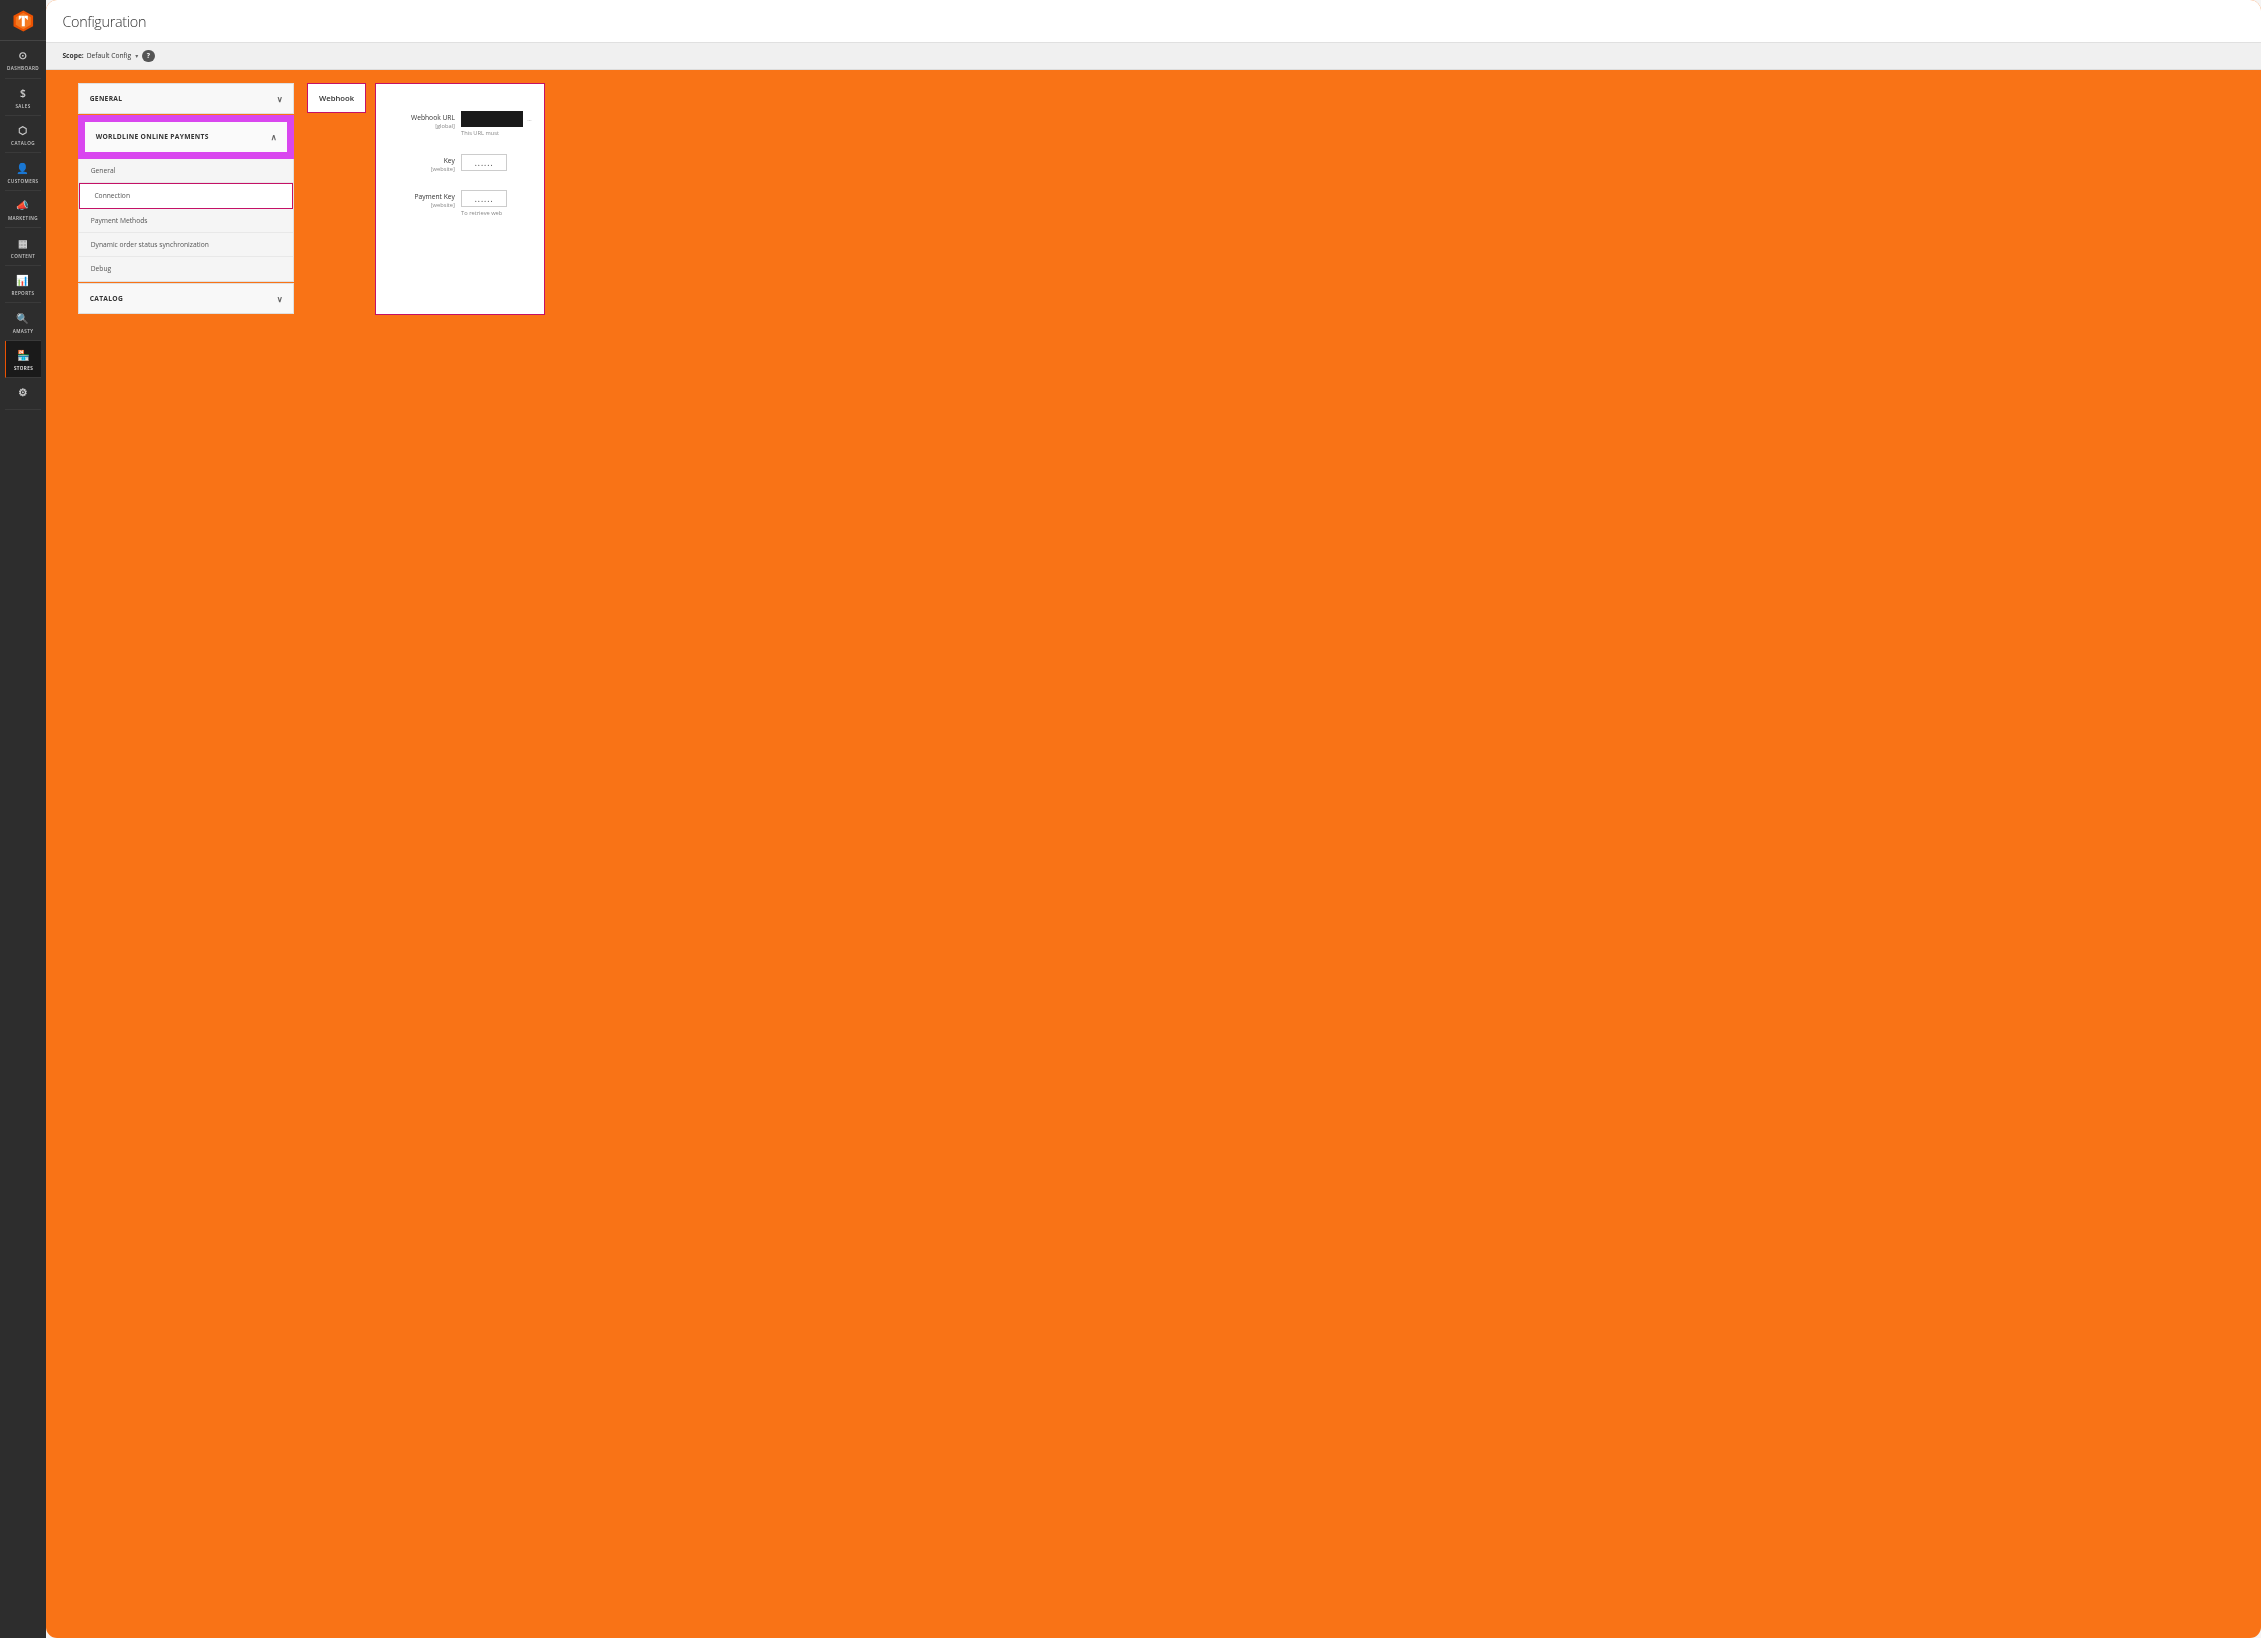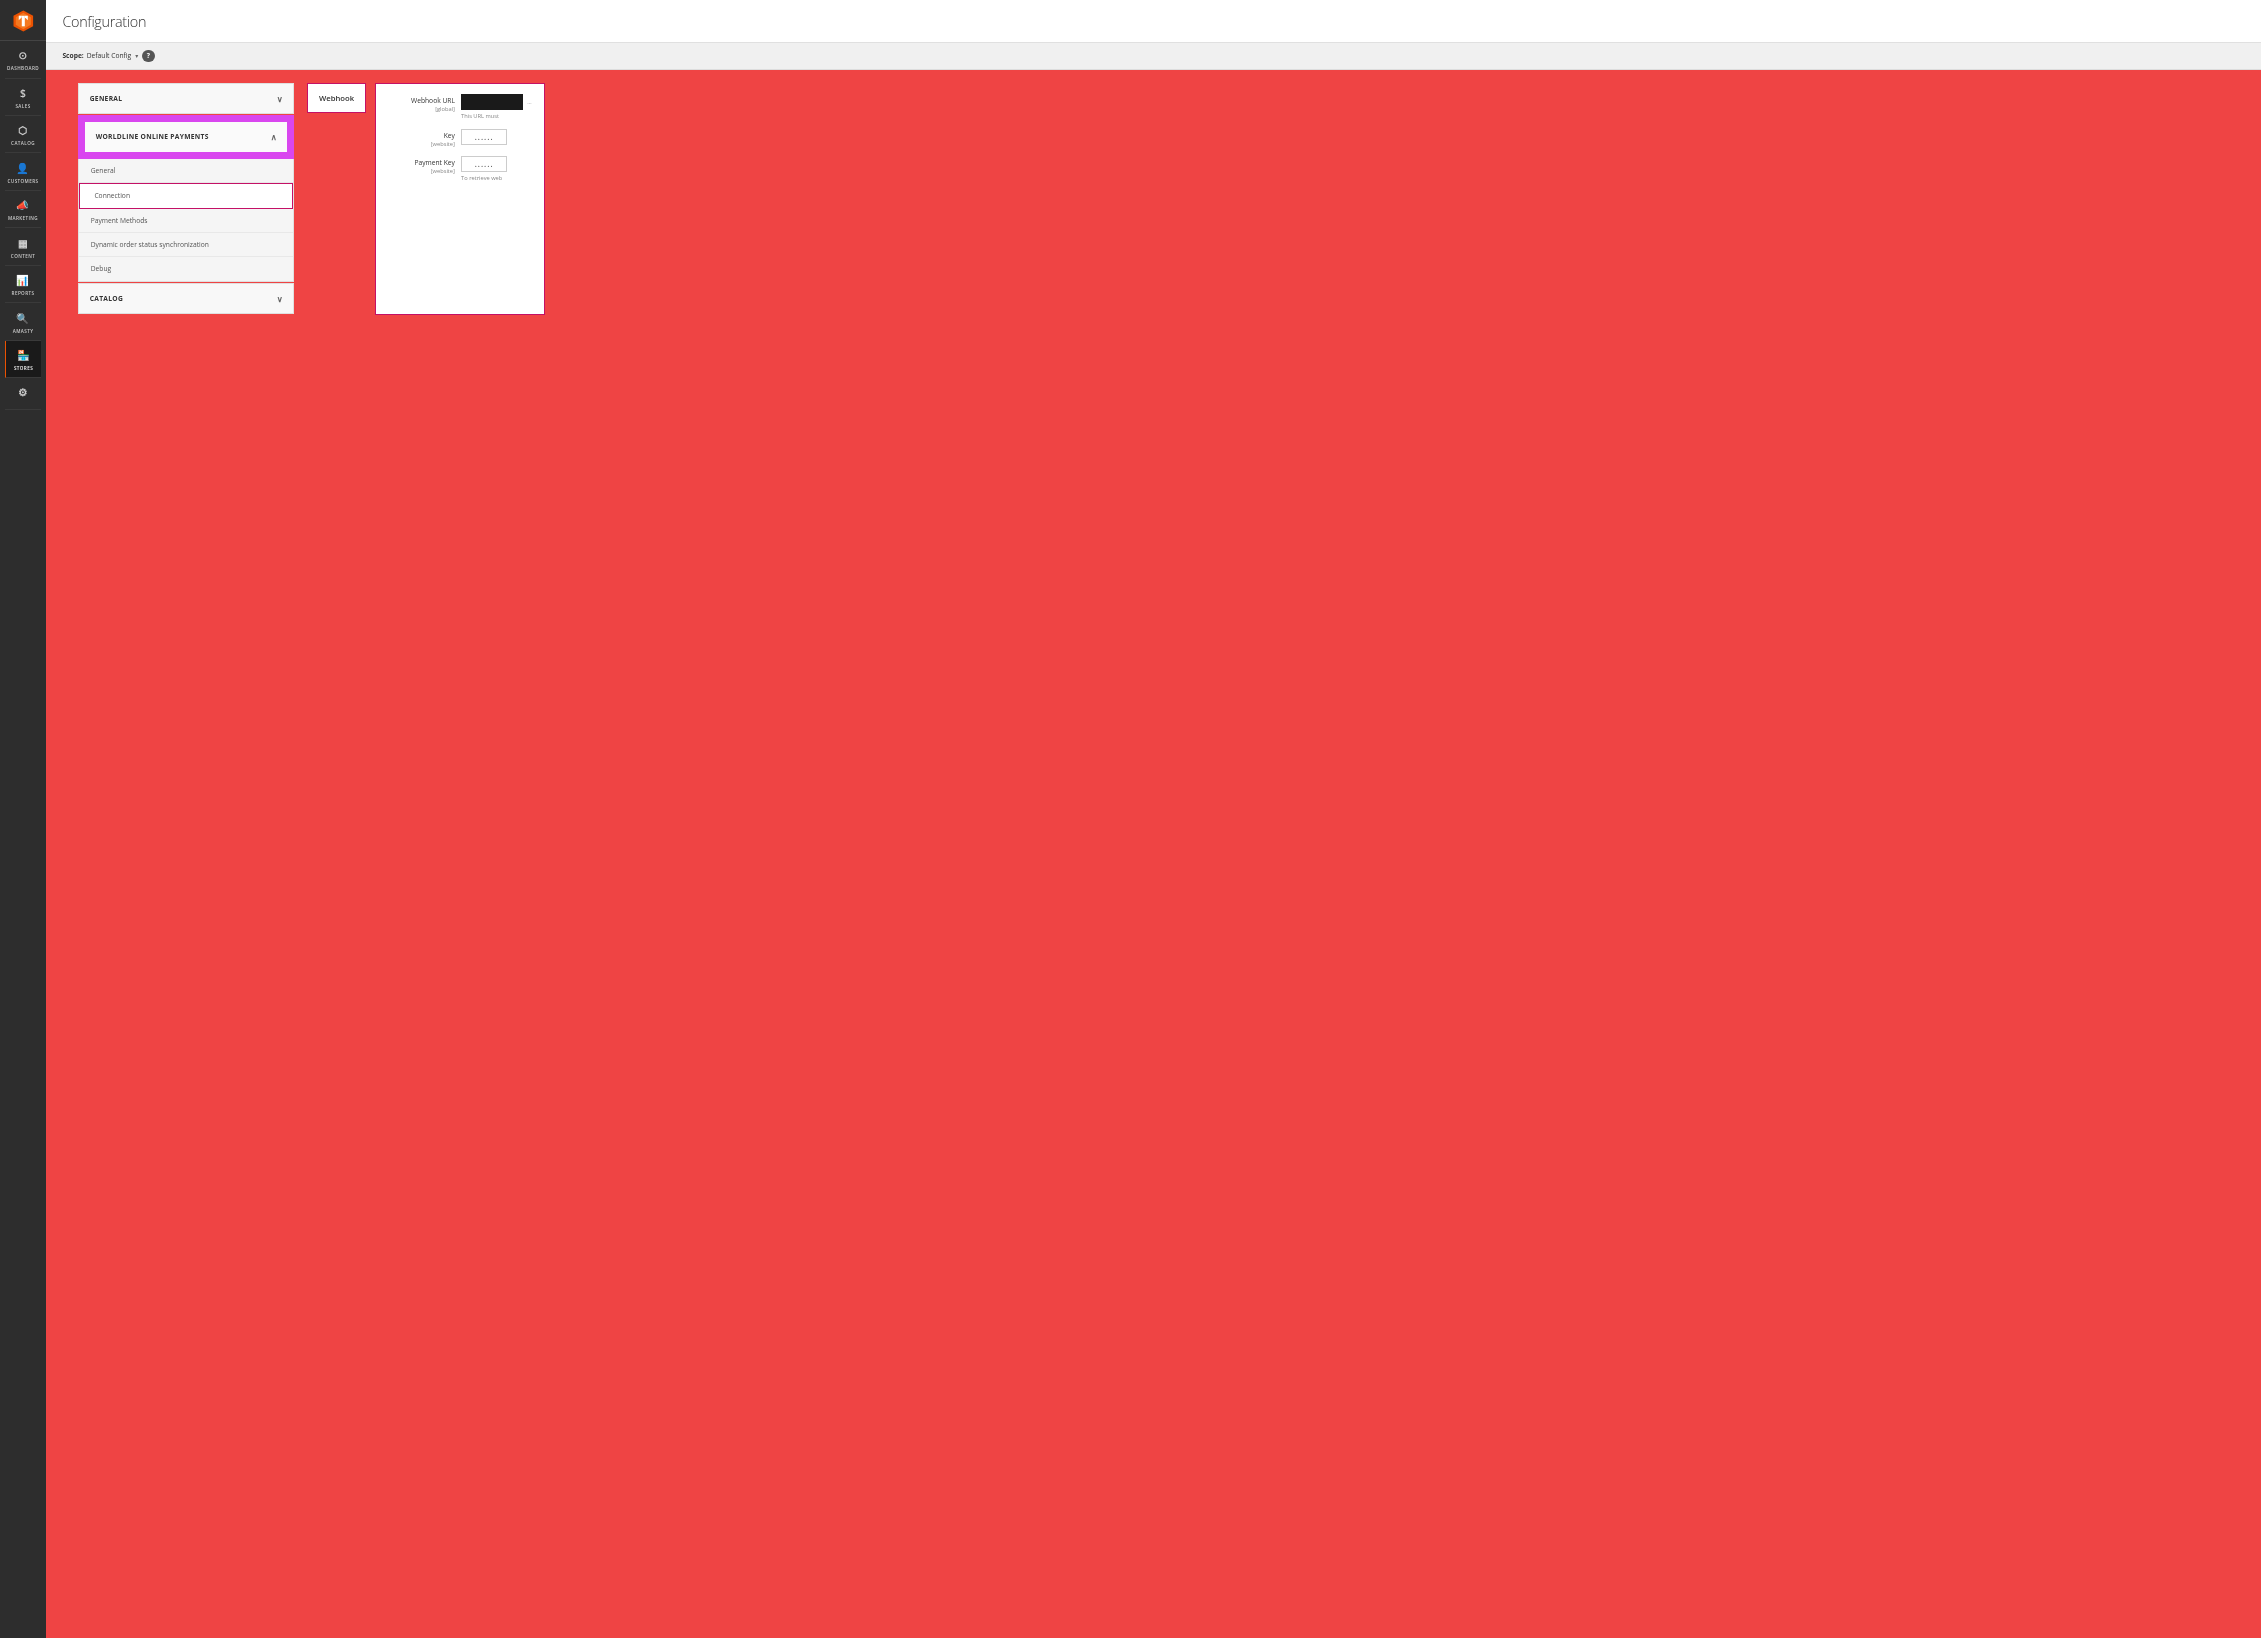--- a/index.html
+++ b/index.html
@@ -54,21 +54,22 @@
     .sidebar-item .label {
       font-size: 4.6px;
       text-align: center;
       letter-spacing: 0.4px;
     }
 
     
     .main-content {
       flex: 1;
       overflow-y: auto;
-      background: #ef4444;
+      background: #f97316;
+      border-radius: 11px;
     }
 
     .page-header {
       background: #fff;
       padding: 12.3px 16.4px 10.3px;
       border-bottom: 0.5px solid #e0e0e0;
     }
     .page-title {
       font-size: 14.4px;
       font-weight: 300;
@@ -201,20 +202,21 @@
       background: #fff;
       padding: 10.3px 12.3px;
       min-width: 164px;
     }
 
     .webhook-row {
       display: flex;
       align-items: flex-start;
       margin-bottom: 8.2px;
       gap: 6.2px;
+      margin-top: 17px;
     }
     .webhook-row:last-child { margin-bottom: 0; }
 
     .wh-label-group {
       text-align: right;
       min-width: 67px;
     }
     .wh-label {
       font-size: 6.7px;
       color: #333;

